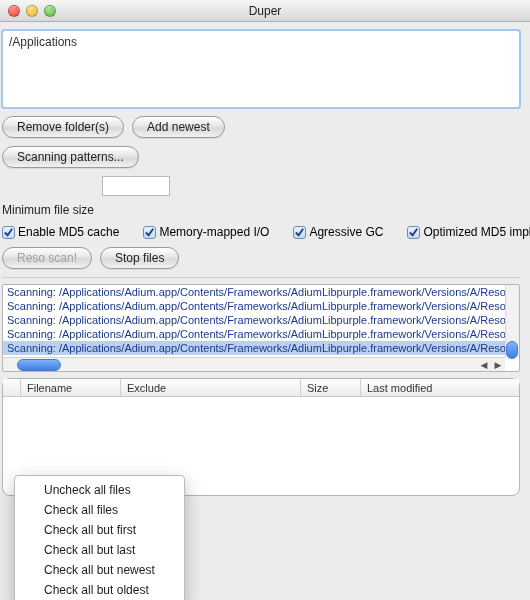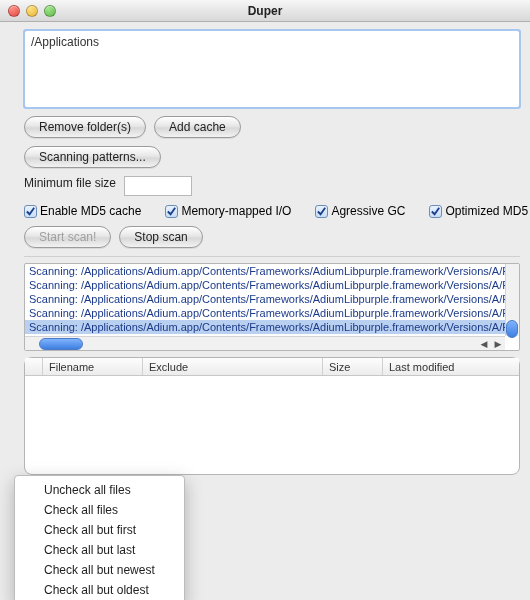--- a/index.html
+++ b/index.html
@@ -14,46 +14,45 @@
     position: relative;
     color: #000;
   }
   .titlebar {
     height: 22px;
     background: linear-gradient(#f6f6f6, #d8d8d8);
     border-bottom: 1px solid #b0b0b0;
     display: flex;
     align-items: center;
     position: relative;
-    font-weight: bold;
   }
   .traffic { display: flex; gap: 6px; margin-left: 8px; }
   .tl { width: 12px; height: 12px; border-radius: 50%; border: 1px solid rgba(0,0,0,0.25); box-shadow: inset 0 1px 1px rgba(255,255,255,0.5);}
   .tl.red { background: radial-gradient(circle at 35% 30%, #ff8b82, #e2493f); }
   .tl.yel { background: radial-gradient(circle at 35% 30%, #ffe07a, #e6b43b); }
   .tl.grn { background: radial-gradient(circle at 35% 30%, #9fe68a, #5fb847); }
   .title { position:absolute; left:0; right:0; text-align:center; font-size:12px; color:#222; pointer-events:none;}
-  .content { padding: 8px 10px 10px 24px; }
+  .content { padding: 8px 10px 10px 2px; }
   .folder-box {
     width: 100%; height: 78px; background:#fff; border:1px solid #3b6ea5;
     border-radius:2px; padding:4px 6px; font-size:12px; color:#333;
     outline: 2px solid #a6c8f0; outline-offset:-1px;
   }
   .row { display:flex; align-items:flex-start; gap:8px; margin-top:8px; flex-wrap:wrap;}
   button.aqua {
     font: inherit; font-size: 12px;
     padding: 2px 14px; height:22px;
     border-radius: 11px;
     border:1px solid #9b9b9b;
     background: linear-gradient(#ffffff,#e7e7e7 45%,#d8d8d8 55%,#f2f2f2);
     box-shadow: 0 1px 0 rgba(0,0,0,0.08);
     color:#222; cursor: default;
   }
   button.aqua:disabled { color:#a0a0a0; }
-  .label-inline { font-size:12px; color:#222; }
+  .label-inline { font-size:12px; color:#222;margin-top:27px; }
   .min-size-input { width:68px; height:20px; border:1px solid #b8b8b8; background:#fff; }
   .chk-row { display:flex; gap:24px; align-items:center; margin-top:8px; flex-wrap:nowrap; font-size:12px; color:#000;}
   .chk { width:13px; height:13px; border:1px solid #6d8db5; border-radius:3px; background:linear-gradient(#e9f2ff,#c7ddf8); display:inline-flex; align-items:center; justify-content:center; margin-right:3px; vertical-align:-2px;}
   .chk svg { width:11px; height:11px; }
   .chk-label { display:flex; align-items:center; white-space:nowrap; }
   .hr { height:1px; background:#cfcfcf; margin:8px 0 6px 0;}
   .log-box {
     margin-top:6px; height:88px; background:#fff; border:1px solid #b5b5b5; border-radius:2px;
     overflow:hidden; position:relative; font-size:11px;
   }
@@ -90,21 +89,21 @@
 </div>
 
 <div class="content">
 
   <div class="folder-box">
     <div>/Applications</div>
   </div>
 
   <div class="row">
     <button class="aqua">Remove folder(s)</button>
-    <button class="aqua">Add cache</button>
+    <button class="aqua">Add newest</button>
   </div>
 
   <div class="row">
     <button class="aqua">Scanning patterns...</button>
   </div>
 
   <div class="row">
     <span class="label-inline">Minimum file size</span>
     <input class="min-size-input" style="">
   </div>
@@ -138,22 +137,22 @@
       <span class="chk">
           <svg viewBox="0 0 12 12">
             <polyline points="2,6 5,9 10,2" fill="none" stroke="#1a3f8a" stroke-width="2"></polyline>
           </svg>
         </span>
       <span>Optimized MD5 implementation</span>
     </span>
   </div>
 
   <div class="row">
-    <button class="aqua" disabled="">Start scan!</button>
-    <button class="aqua">Stop scan</button>
+    <button class="aqua" disabled="">Reso scan!</button>
+    <button class="aqua">Stop files</button>
   </div>
 
   <div class="hr"></div>
 
   <div class="log-box">
     <div class="log-line">Scanning: /Applications/Adium.app/Contents/Frameworks/AdiumLibpurple.framework/Versions/A/Reso</div>
     <div class="log-line">Scanning: /Applications/Adium.app/Contents/Frameworks/AdiumLibpurple.framework/Versions/A/Reso</div>
     <div class="log-line">Scanning: /Applications/Adium.app/Contents/Frameworks/AdiumLibpurple.framework/Versions/A/Reso</div>
     <div class="log-line">Scanning: /Applications/Adium.app/Contents/Frameworks/AdiumLibpurple.framework/Versions/A/Reso</div>
     <div class="log-line sel">Scanning: /Applications/Adium.app/Contents/Frameworks/AdiumLibpurple.framework/Versions/A/Reso</div>

